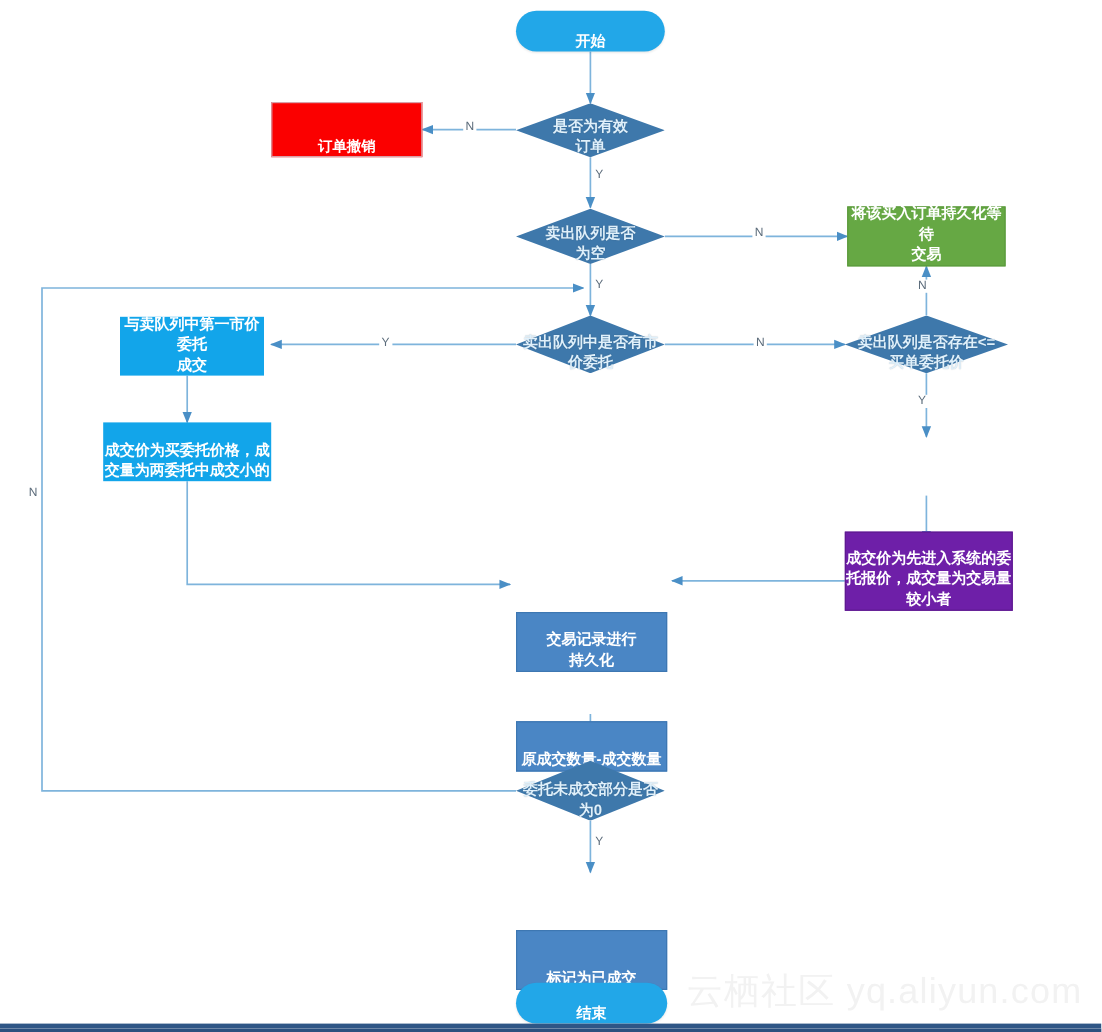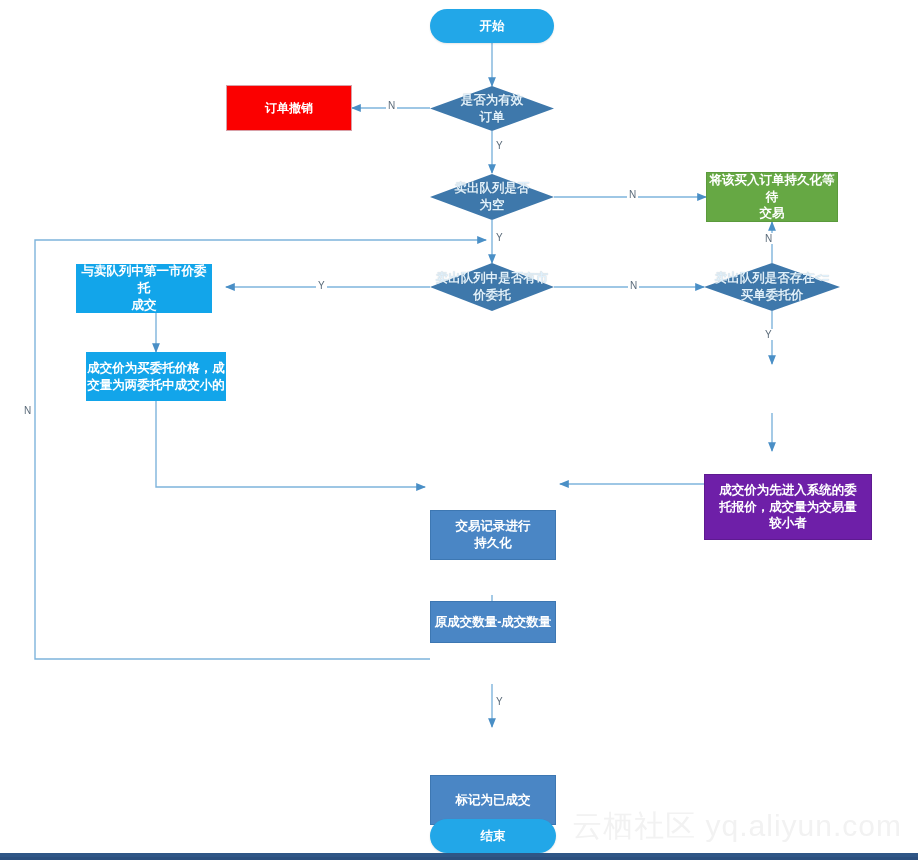--- a/index.html
+++ b/index.html
@@ -24,21 +24,21 @@
     left: 0;
     top: 0;
     width: 918px;
     height: 860px;
     pointer-events: none;
   }
   .node {
     position: absolute;
     box-sizing: border-box;
     display: flex;
-    align-items: center;
+    align-items: flex-end;
     justify-content: center;
     text-align: center;
     color: #ffffff;
     line-height: 1.35;
     white-space: pre-line;
     z-index: 3;
   }
   .node-terminator {
     border-radius: 22px;
     background: #22a7e8;
@@ -203,52 +203,57 @@
     <span>将该买入订单持久化等待
 交易</span>
   </div>
 
   <div class="node node-decision" style="left:430px; top:263px; width:124px; height:48px;">
     <span class="diamond-shape"></span>
     <span class="diamond-text">卖出队列中是否有市
 价委托</span>
   </div>
 
-  <div class="node node-process-cyan" style="left:76px; top:264px; width:136px; height:49px;font-family:Liberation Serif, serif;">
+  <div class="node node-process-cyan" style="left:100px; top:264px; width:120px; height:49px;font-family:Liberation Serif, serif;">
     <span>与卖队列中第一市价委托
 成交</span>
   </div>
 
   <div class="node node-process-cyan" style="left:86px; top:352px; width:140px; height:49px;">
     <span>成交价为买委托价格，成
 交量为两委托中成交小的</span>
   </div>
 
   <div class="node node-decision" style="left:704px; top:263px; width:136px; height:48px;">
     <span class="diamond-shape"></span>
     <span class="diamond-text">卖出队列是否存在&lt;=
 买单委托价</span>
   </div>
 
 
-  <div class="node node-process-purple" style="left:704px; top:474px; width:168px; height:66px;">
+  <div class="node node-process-purple" style="left:704px; top:443px; width:140px; height:66px;">
     <span>成交价为先进入系统的委
 托报价，成交量为交易量
 较小者</span>
   </div>
 
   <div class="node node-process-blue" style="left:430px; top:462px; width:126px; height:50px;">
     <span>交易记录进行
 持久化</span>
   </div>
 
   <div class="node node-process-blue" style="left:430px; top:553px; width:126px; height:42px;">
     <span>原成交数量-成交数量</span>
   </div>
 
+  <div class="node node-decision" style="left:430px; top:634px; width:124px; height:50px;">
+    <span class="diamond-shape"></span>
+    <span class="diamond-text">委托未成交部分是否
+为0</span>
+  </div>
 
   <div class="node node-process-blue" style="left:430px; top:727px; width:126px; height:50px;">
     <span>标记为已成交</span>
   </div>
 
   <div class="node node-terminator" style="left:430px; top:819px; width:126px; height:34px;">
     <span>结束</span>
   </div>
 
   <div class="edge-label" style="left:386px; top:100px;">N</div>

